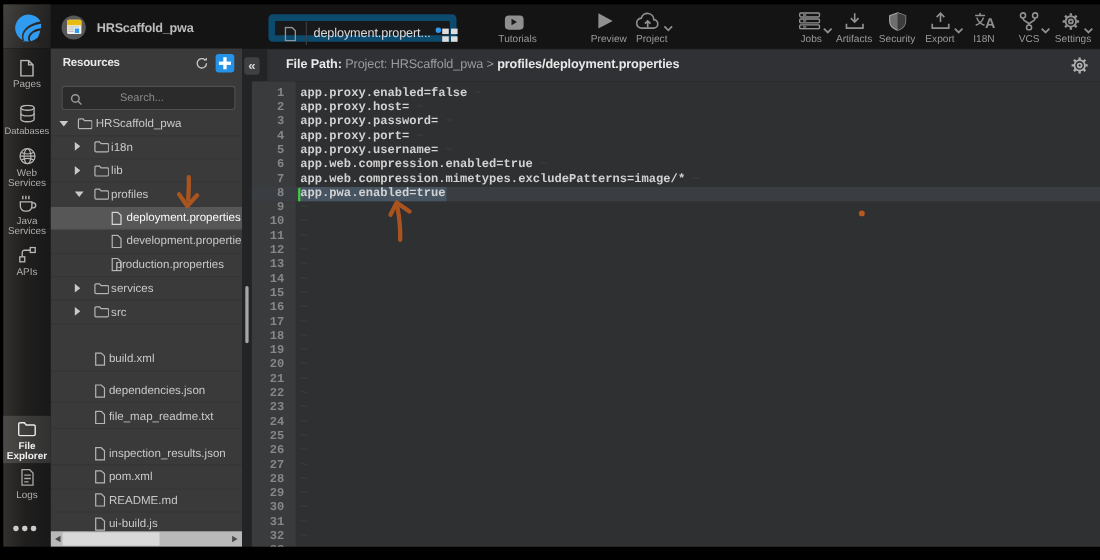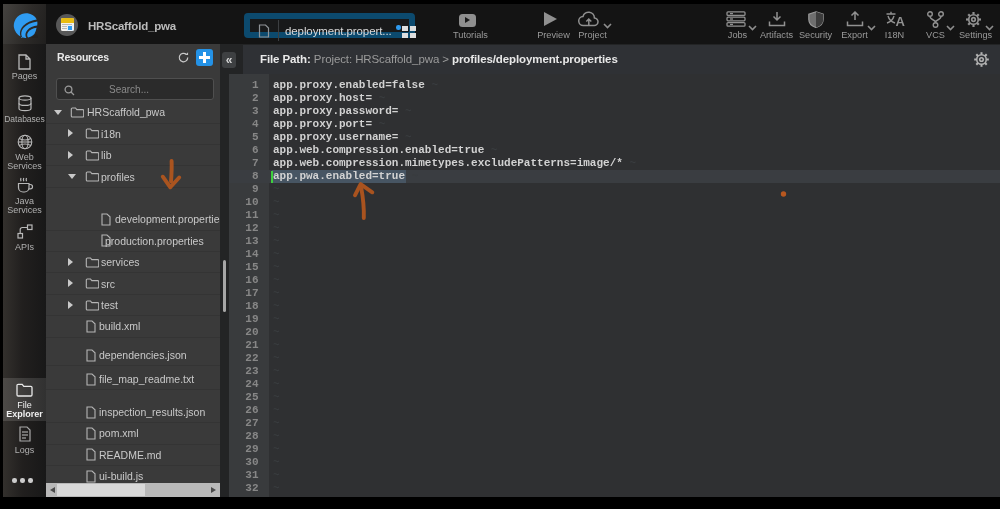--- a/index.html
+++ b/index.html
@@ -195,21 +195,21 @@
         <rect x="10.5" y="1" width="4.5" height="4.5"></rect>
         <path d="M3.2,9.5 V5.5 a2,2 0 0 1 2,-2 h5.3"></path>
       </g>
     </svg>
     <div class="raillbl" style="top:198px;">APIs</div>
 
     <div class="abs" style="left:0; top:334px; width:43px; height:43px; background:linear-gradient(90deg,#4d4a47 0%,#3a3938 60%,#313131 100%);"></div>
     <svg class="abs" style="left:13px; top:339px;" width="17" height="14" viewBox="0 0 17 14">
       <path d="M1,2.5 a1.2,1.2 0 0 1 1.2,-1.2 h4 l1.6,2 h7 a1.2,1.2 0 0 1 1.2,1.2 v7.3 a1.2,1.2 0 0 1 -1.2,1.2 H2.2 a1.2,1.2 0 0 1 -1.2,-1.2 z" fill="none" stroke="#e8e8e8" stroke-width="1.3"></path>
     </svg>
-    <div class="raillbl" style="top:356px; color:#f0f0f0; font-weight:normal;">File</div>
+    <div class="raillbl" style="top:356px; color:#f0f0f0; font-weight:bold;">File</div>
     <div class="raillbl" style="top:365px; color:#f0f0f0; font-weight:bold;">Explorer</div>
 
     <svg class="abs" style="left:15px; top:382px;" width="14" height="16" viewBox="0 0 14 16">
       <g fill="none" stroke="#a8a8a8" stroke-width="1.2">
         <path d="M2,1 h7 l3,3 v11 h-10 z"></path>
         <line x1="4" y1="6" x2="10" y2="6"></line>
           <line x1="4" y1="9" x2="10" y2="9"></line>
           <line x1="4" y1="12" x2="8" y2="12"></line>
       </g>
     </svg>
@@ -262,20 +262,26 @@
         </svg>
       <div class="rtext" style="left:55px;">lib</div>
     </div>
     <div class="row" style="top:122.5px;">
       <div class="caret-d" style="left:22px;"></div>
       <svg class="dicon" style="left:39px;" width="14" height="11" viewBox="0 0 13 11">
           <path d="M0.8,2 a1,1 0 0 1 1,-1 h3.2 l1.3,1.6 h5.9 a1,1 0 0 1 1,1 v5.4 a1,1 0 0 1 -1,1 H1.8 a1,1 0 0 1 -1,-1 z" fill="none" stroke="#b5b5b5" stroke-width="1.1"></path>
         </svg>
       <div class="rtext" style="left:55px;">profiles</div>
     </div>
+    <div class="row" style="top:143.9px; background:#575757;">
+      <svg class="ficon" style="left:55px;" width="10" height="13" viewBox="0 0 10 13">
+          <path d="M1,1 h5 l3,2.8 v8.2 H1 z" fill="none" stroke="#d8d8d8" stroke-width="1.1"></path>
+        </svg>
+      <div class="rtext" style="left:69px; color:#fafafa;">deployment.properties</div>
+    </div>
     <div class="row" style="top:165.3px;">
       <svg class="ficon" style="left:55px;" width="10" height="13" viewBox="0 0 10 13">
           <path d="M1,1 h5 l3,2.8 v8.2 H1 z" fill="none" stroke="#b5b5b5" stroke-width="1.1"></path>
         </svg>
       <div class="rtext" style="left:69px;">development.properties</div>
     </div>
     <div class="row" style="top:186.7px;">
       <svg class="ficon" style="left:55px;" width="10" height="13" viewBox="0 0 10 13">
           <path d="M1,1 h5 l3,2.8 v8.2 H1 z" fill="none" stroke="#b5b5b5" stroke-width="1.1"></path>
         </svg>
@@ -287,27 +293,20 @@
           <path d="M0.8,2 a1,1 0 0 1 1,-1 h3.2 l1.3,1.6 h5.9 a1,1 0 0 1 1,1 v5.4 a1,1 0 0 1 -1,1 H1.8 a1,1 0 0 1 -1,-1 z" fill="none" stroke="#b5b5b5" stroke-width="1.1"></path>
         </svg>
       <div class="rtext" style="left:55px;">services</div>
     </div>
     <div class="row" style="top:229.5px;">
       <div class="caret-r" style="left:22px;"></div>
       <svg class="dicon" style="left:39px;" width="14" height="11" viewBox="0 0 13 11">
           <path d="M0.8,2 a1,1 0 0 1 1,-1 h3.2 l1.3,1.6 h5.9 a1,1 0 0 1 1,1 v5.4 a1,1 0 0 1 -1,1 H1.8 a1,1 0 0 1 -1,-1 z" fill="none" stroke="#b5b5b5" stroke-width="1.1"></path>
         </svg>
       <div class="rtext" style="left:55px;">src</div>
-    </div>
-    <div class="row" style="top:250.9px;">
-      <div class="caret-r" style="left:22px;"></div>
-      <svg class="dicon" style="left:39px;" width="14" height="11" viewBox="0 0 13 11">
-          <path d="M0.8,2 a1,1 0 0 1 1,-1 h3.2 l1.3,1.6 h5.9 a1,1 0 0 1 1,1 v5.4 a1,1 0 0 1 -1,1 H1.8 a1,1 0 0 1 -1,-1 z" fill="none" stroke="#b5b5b5" stroke-width="1.1"></path>
-        </svg>
-      <div class="rtext" style="left:55px;">test</div>
     </div>
     <div class="row" style="top:272.3px;">
       <svg class="ficon" style="left:39.5px;" width="10" height="13" viewBox="0 0 10 13">
           <path d="M1,1 h5 l3,2.8 v8.2 H1 z" fill="none" stroke="#b5b5b5" stroke-width="1.1"></path>
         </svg>
       <div class="rtext" style="left:53px;">build.xml</div>
     </div>
     <div class="row" style="top:301px;padding-left:18px;">
       <svg class="ficon" style="left:39.5px;" width="10" height="13" viewBox="0 0 10 13">
           <path d="M1,1 h5 l3,2.8 v8.2 H1 z" fill="none" stroke="#b5b5b5" stroke-width="1.1"></path>

